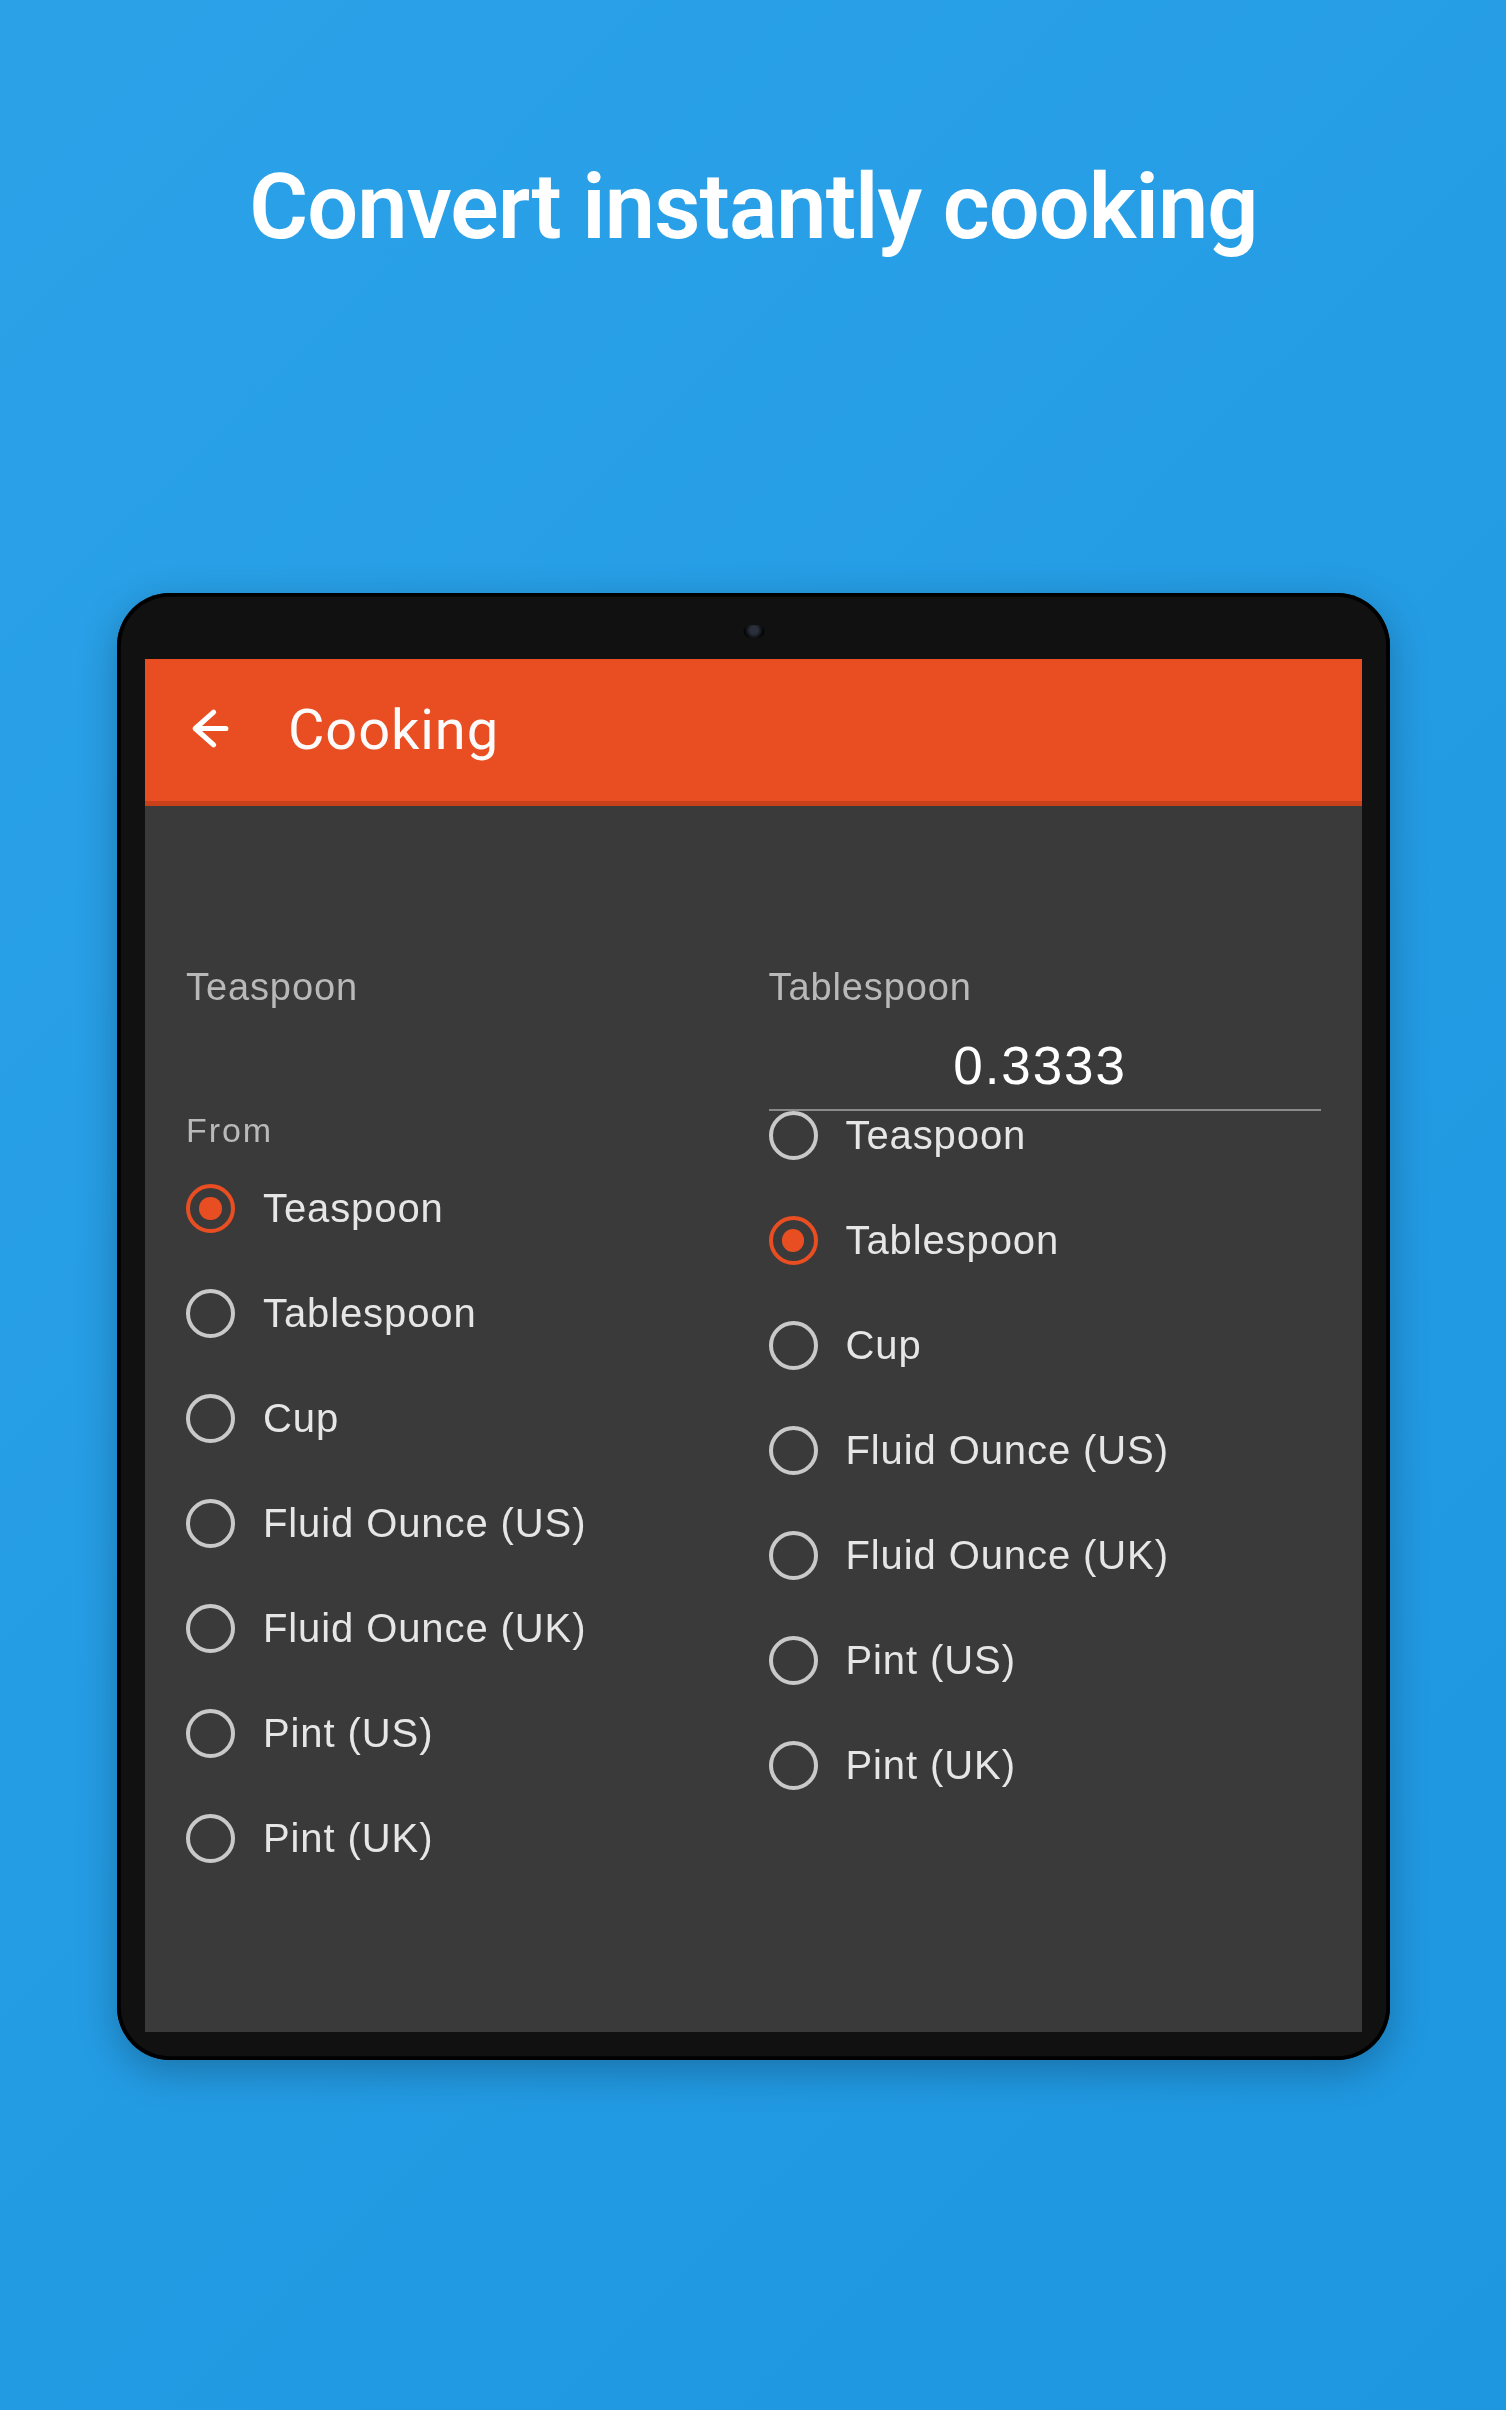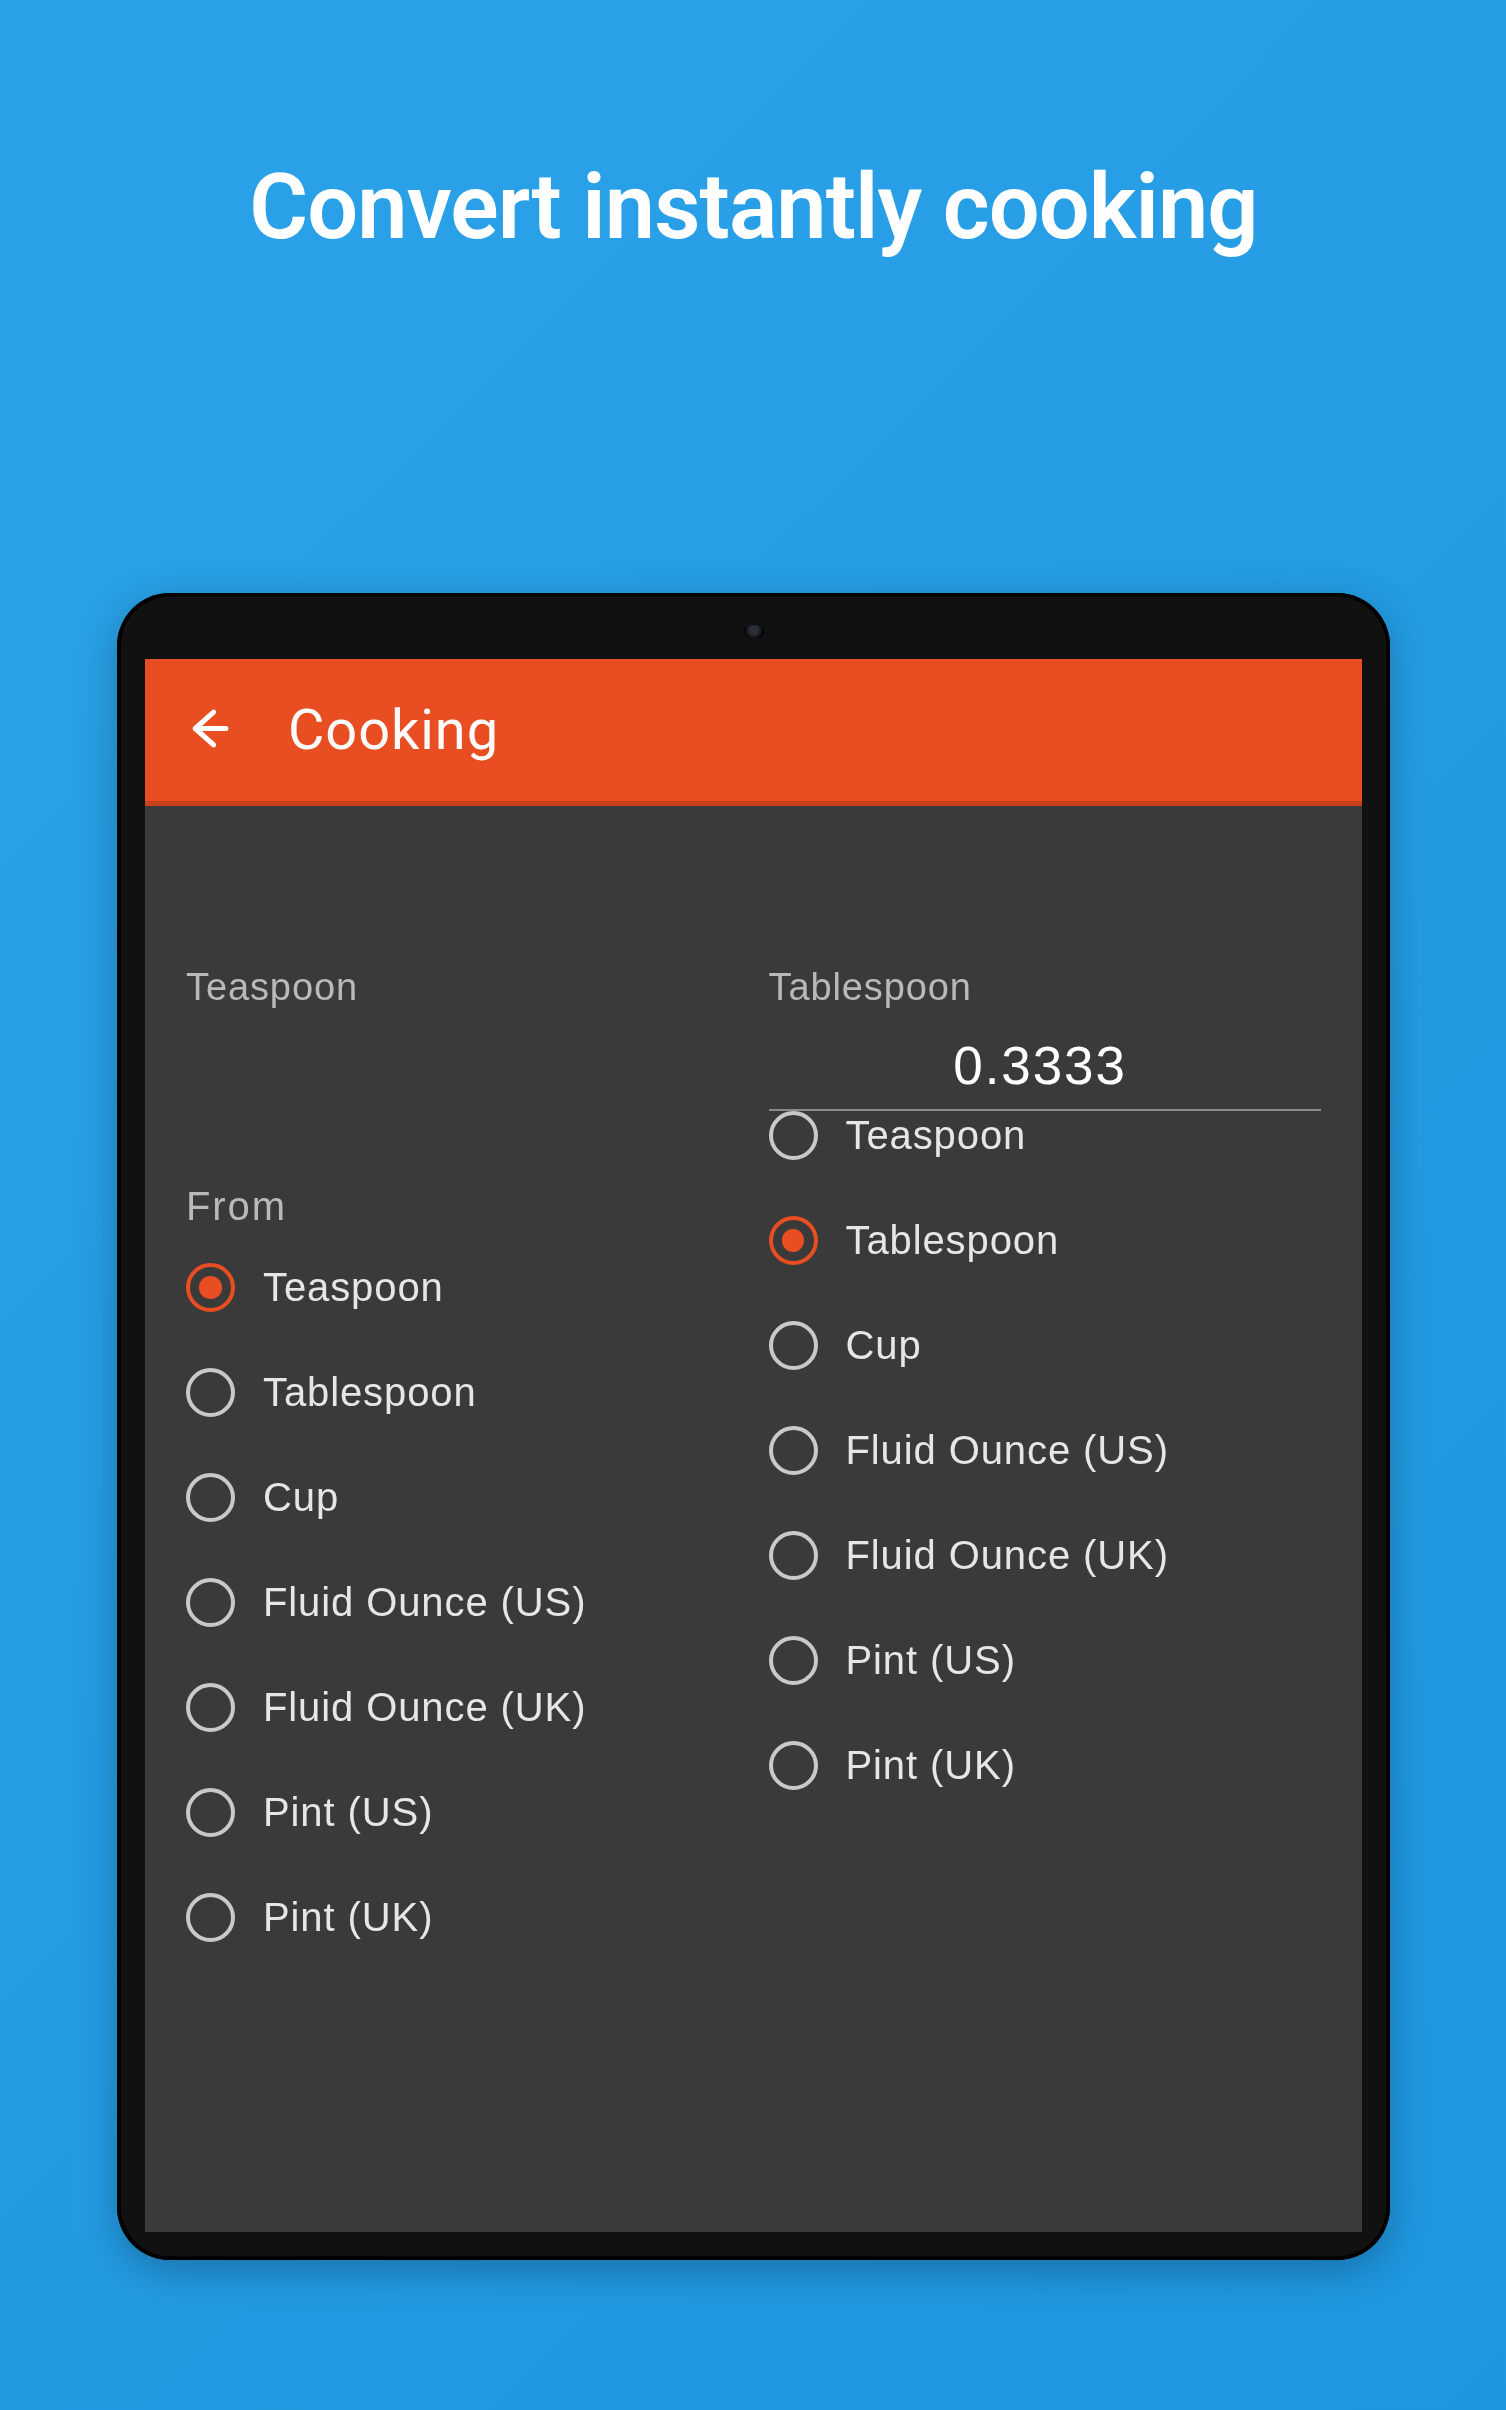--- a/index.html
+++ b/index.html
@@ -19,21 +19,21 @@
     letter-spacing: -0.9px;
   }
   .promo-title { font-size: 94px; line-height: 1.05; }
   .promo-sub { font-size: 90px; line-height: 1.08; margin-top: 7.5px; }
 
   .tablet-frame {
     position: absolute;
     top: 593px;
     left: 117px;
     width: 1273px;
-    height: 1667px; 
+    height: 1467px; 
     background: #111;
     border-radius: 53px;
     padding: 66px 28px 28px 28px;
     box-shadow: inset 0 0 0 3.8px #000, 0 11.3px 38px rgba(0,0,0,0.25);
   }
   .tablet-camera {
     position: absolute;
     top: 32px;
     left: 50%;
     transform: translateX(-50%);
@@ -90,24 +90,23 @@
   .input-line {
     font-size: 53px;
     color: #fff;
     padding-bottom: 13px;
     letter-spacing: 1.9px;
   }
   .input-left { border-bottom: 4.7px solid #E84E21; }
   .input-right { border-bottom: 2.8px solid #8a8a8a; text-align: center; padding-right: 9.4px; }
 
   .section-label {
-    font-size: 40px;
+    font-size: 34px;
     color: #b9b9b9;
     letter-spacing: 1.9px;
-    margin-top: 73px;
     margin-bottom: 34px;
   }
 
   .radio-list { display: flex; flex-direction: column; gap: 56px; }
   .radio-item { display: flex; align-items: center; gap: 28px; }
   .radio {
     width: 49px; height: 49px; border-radius: 50%;
     border: 4.7px solid #c9c9c9;
     display: flex; align-items: center; justify-content: center;
     flex-shrink: 0;

